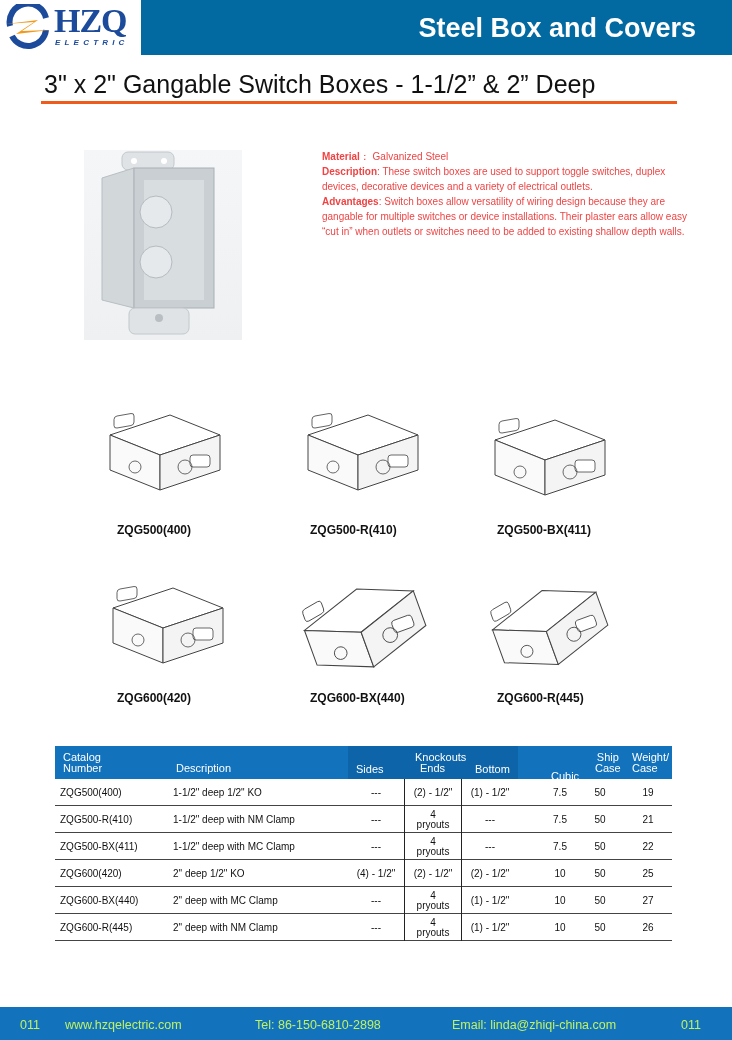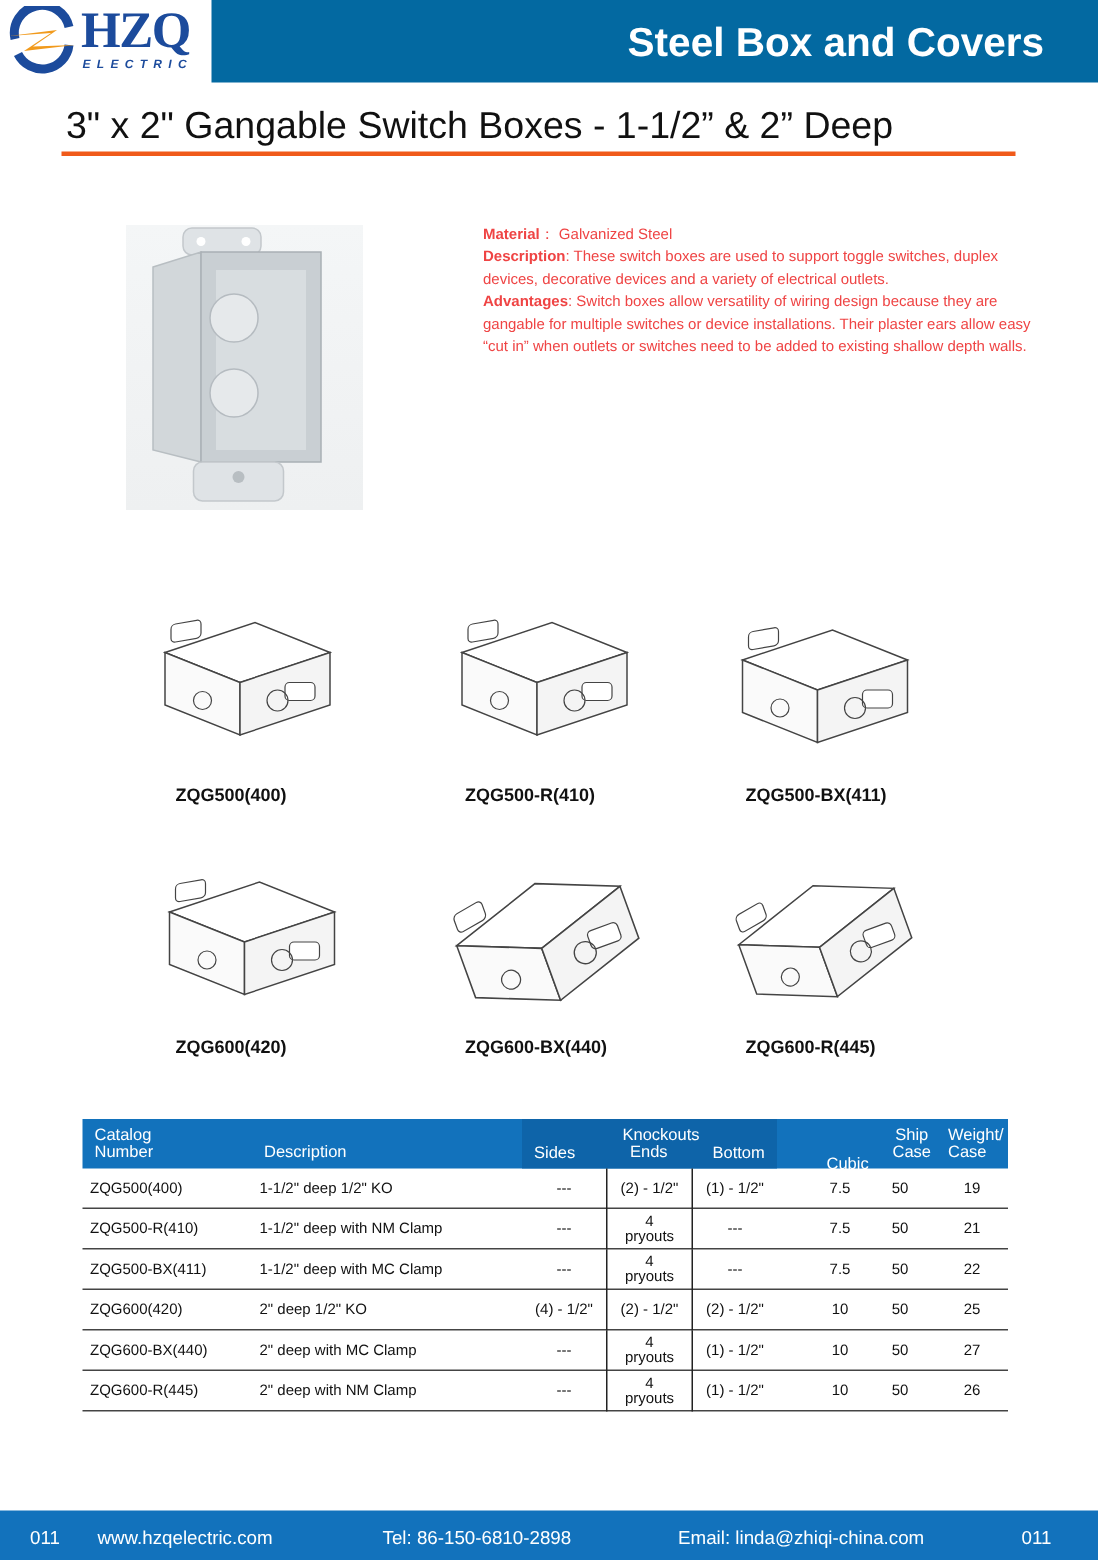--- a/index.html
+++ b/index.html
@@ -36,21 +36,21 @@
   .c-cat { left: 5px; }
   .c-desc { left: 118px; }
   .c-sides { left: 293px; width: 56px; justify-content: center; }
   .c-ends { left: 349px; width: 58px; justify-content: center; text-align: center; flex-direction: column; line-height: 10px; border-left: 1.5px solid #222; border-right: 1.5px solid #222; }
   .c-bottom { left: 407px; width: 56px; justify-content: center; }
   .c-cubic { left: 490px; width: 30px; justify-content: center; }
   .c-ship { left: 530px; width: 30px; justify-content: center; }
   .c-weight { left: 578px; width: 30px; justify-content: center; }
 
   
-  .footer { position: absolute; left: 0; top: 1007px; width: 732px; height: 33px; background: #1272bc; color: #ffffff; font-size: 12.5px; padding-left: 40px; }
+  .footer { position: absolute; left: 0; top: 1007px; width: 732px; height: 33px; background: #1272bc; color: #bef264; font-size: 12.5px; padding-left: 40px; }
   .footer span { position: absolute; top: 11px; white-space: nowrap; }
 </style>
 </head>
 <body>
 
 <div class="logo-area">
   <svg width="48" height="46" viewBox="0 0 48 46">
     <path d="M6 22 A18 18 0 0 1 42 14" stroke="#1c4b9c" stroke-width="6" fill="none"></path>
     <path d="M42 26 A18 18 0 0 1 8 32" stroke="#1c4b9c" stroke-width="6" fill="none"></path>
     <polygon points="2,20 30,18 12,30 46,26 18,27 34,16" fill="#f19a1c"></polygon>

